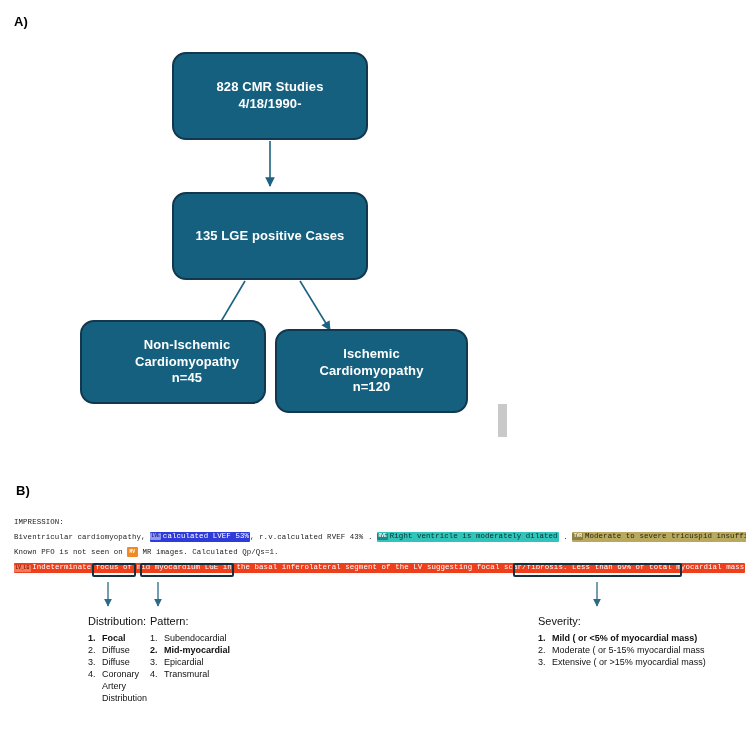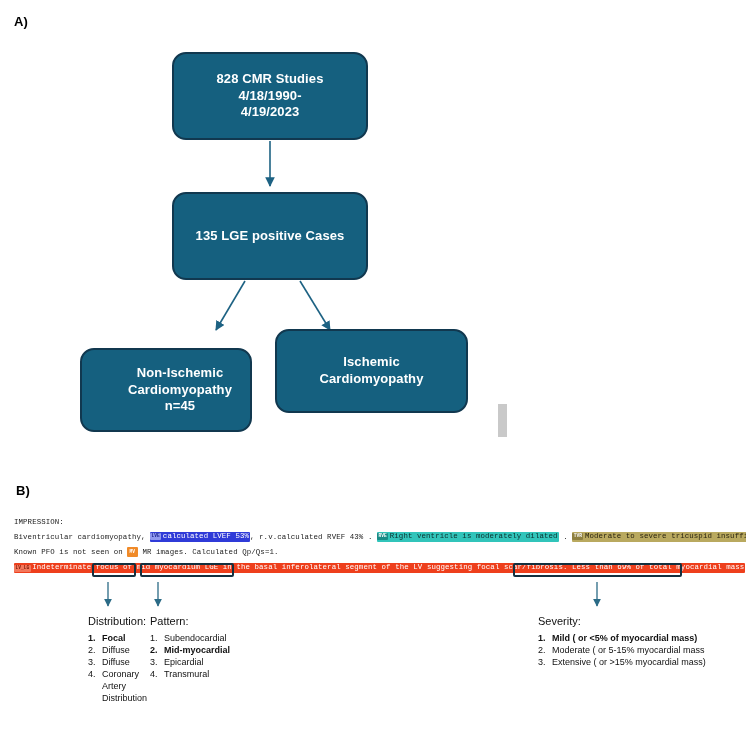--- a/index.html
+++ b/index.html
@@ -36,21 +36,21 @@
     align-items: center;
     text-align: center;
     line-height: 1.28;
     letter-spacing: .1px;
   }
   .flow-box .lines { width: 100%; padding: 0 6px; }
   .flow-box .ln { display: block; }
 
   #box-studies { left: 172px; top: 52px;  width: 196px; height: 88px;  font-size: 13px; }
   #box-lge     { left: 172px; top: 192px; width: 196px; height: 88px;  font-size: 13px; }
-  #box-nicm    { left: 80px;  top: 348px; width: 172px; height: 84px;  font-size: 13px; padding-left: 28px; }
+  #box-nicm    { left: 80px;  top: 320px; width: 186px; height: 84px;  font-size: 13px; padding-left: 28px; }
   #box-icm     { left: 275px; top: 329px; width: 193px; height: 84px;  font-size: 13px; }
 
   #flow svg { position: absolute; left:0; top:0; width: 746px; height: 470px; overflow: visible; }
 
   
   #scroll-artifact {
     position: absolute; left: 498px; top: 404px;
     width: 9px; height: 33px; background: #c9c9c9;
   }
 
@@ -136,21 +136,20 @@
 
       <line x1="245" y1="281" x2="216" y2="330" stroke="#1d6283" stroke-width="1.6" marker-end="url(#arw)"></line>
 
       <line x1="300" y1="281" x2="330" y2="330" stroke="#1d6283" stroke-width="1.6" marker-end="url(#arw)"></line>
     </svg>
 
     <div class="flow-box" id="box-studies">
       <span class="lines">
         <span class="ln">828 CMR Studies</span>
         <span class="ln">4/18/1990-</span>
-        <span class="ln">4/19/2023</span>
       </span>
     </div>
 
     <div class="flow-box" id="box-lge">
       <span class="lines">
         <span class="ln">135 LGE positive Cases</span>
       </span>
     </div>
 
     <div class="flow-box" id="box-nicm">
@@ -158,20 +157,21 @@
         <span class="ln">Non-Ischemic</span>
         <span class="ln">Cardiomyopathy</span>
         <span class="ln">n=45</span>
       </span>
     </div>
 
     <div class="flow-box" id="box-icm">
       <span class="lines">
         <span class="ln">Ischemic</span>
         <span class="ln">Cardiomyopathy</span>
+        <span class="ln">n=120</span>
       </span>
     </div>
 
     <div id="scroll-artifact"></div>
   </div>
 
   <div class="panel-label" id="label-b">B)</div>
 
   <div id="report">
 

